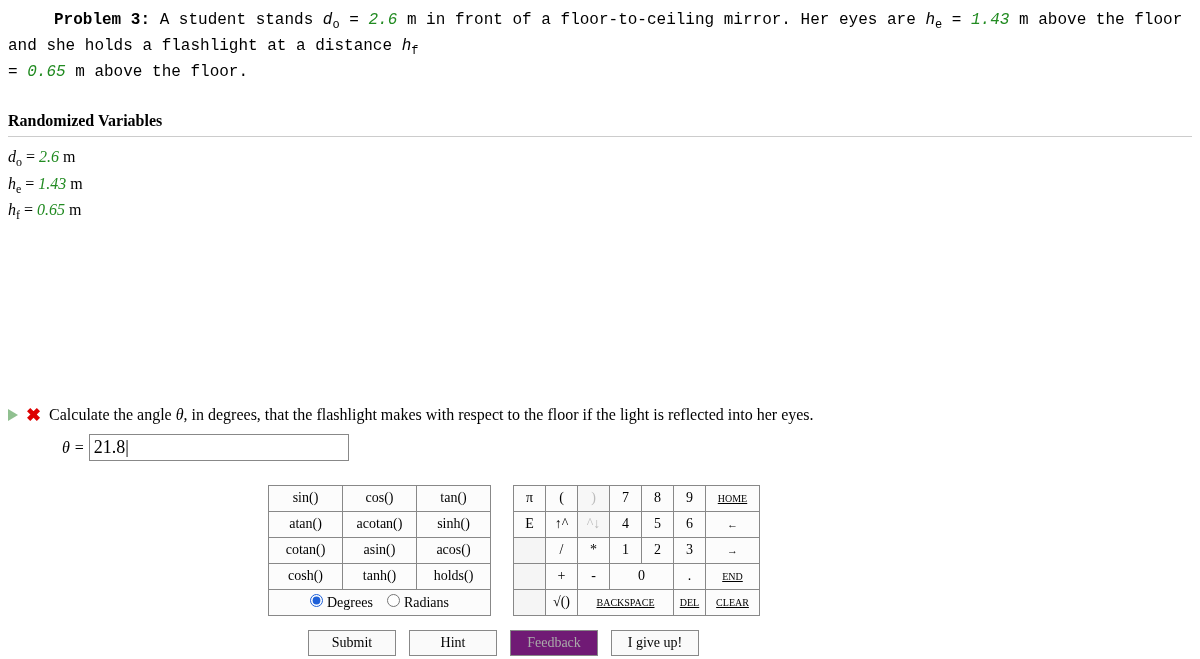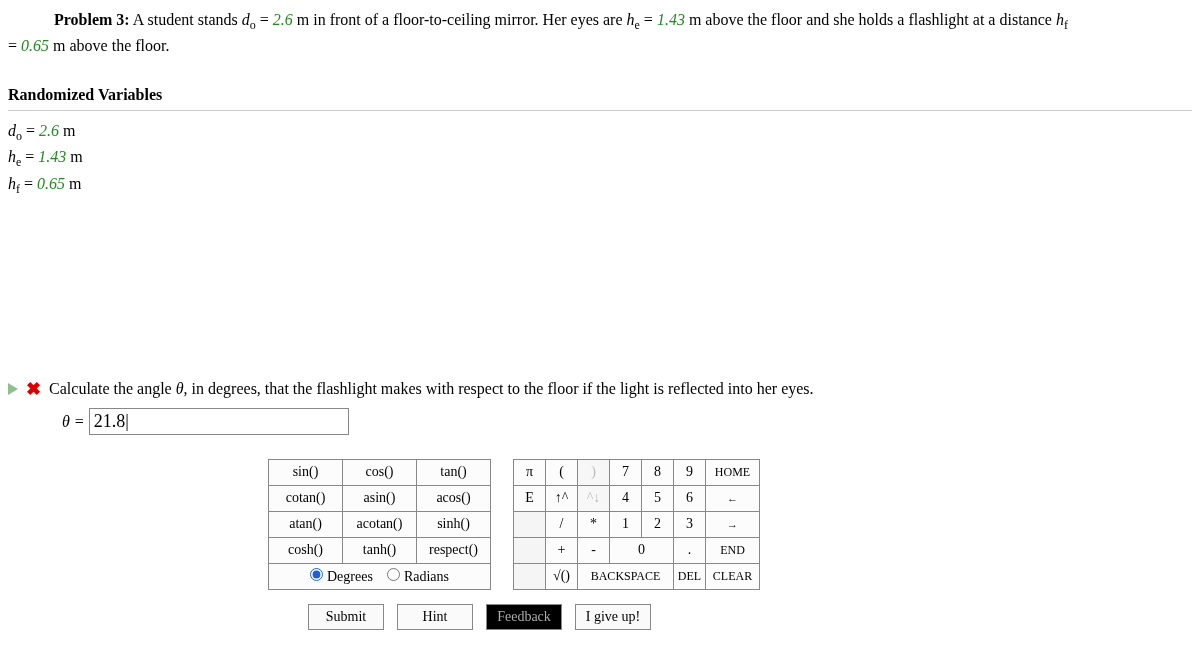--- a/index.html
+++ b/index.html
@@ -10,20 +10,21 @@
     body {
       font-family: "Times New Roman", Times, serif;
       font-size: 16px;
       color: #000;
       padding: 8px 8px;
       background: #fff;
     }
     .problem-text {
       line-height: 1.5;
       margin-bottom: 28px;
+      font-family: Liberation Mono, monospace;
     }
     .bold {
       font-weight: bold;
     }
     .italic {
       font-style: italic;
     }
     .sub {
       vertical-align: sub;
       font-size: 0.75em;
@@ -95,21 +96,21 @@
       cursor: pointer;
       user-select: none;
     }
     .fn-table td {
       width: 74px;
     }
     .kp-table td {
       width: 32px;
     }
     .kp-table td.home { width: 54px; font-size: 11px; }
-    .kp-table td.small-txt { font-size: 12px; }
+    .kp-table td.small-txt { font-size: 10px; text-decoration: underline; }
     .kp-table td.empty {
       background: #f5f5f5;
       cursor: default;
     }
     .kp-table td.disabled {
       color: #bbb;
       background: #f7f7f7;
     }
     .mode-row td {
       border: 1px solid #888;
@@ -124,28 +125,28 @@
     .action-row {
       margin-left: 300px;
       margin-top: 14px;
       display: flex;
       gap: 13px;
     }
     .action-btn {
       font-family: inherit;
       font-size: 14px;
       padding: 4px 0;
-      width: 76px;
+      width: 88px;
       border: 1px solid #888;
       background: #fafafa;
       cursor: pointer;
     }
     .action-btn.disabled {
       color: #aaa;
-      background: #000000;
+      background: #701a75;
       cursor: default;
     }
     .arrow {
       font-size: 13px;
     }
   </style>
 </head>
 <body>
 
 <div class="problem-text">
@@ -187,33 +188,33 @@
 <div class="calc-area">
   <div>
     <table class="fn-table">
       <tbody>
           <tr>
         <td>sin()</td>
         <td>cos()</td>
         <td>tan()</td>
       </tr>
       <tr>
+        <td>atan()</td>
+        <td>acotan()</td>
+        <td>sinh()</td>
+      </tr>
+      <tr>
         <td>cotan()</td>
         <td>asin()</td>
         <td>acos()</td>
       </tr>
       <tr>
-        <td>atan()</td>
-        <td>acotan()</td>
-        <td>sinh()</td>
-      </tr>
-      <tr>
         <td>cosh()</td>
         <td>tanh()</td>
-        <td>respect()</td>
+        <td>holds()</td>
       </tr>
       <tr class="mode-row">
         <td colspan="3" style="padding:3px 15px;">
           <label><input type="radio" name="mode" checked="" style=""><span>Degrees</span></label>
           &nbsp;&nbsp;
           <label><input type="radio" name="mode" style=""><span>Radians</span></label>
         </td>
       </tr>
     </tbody>
       </table>

